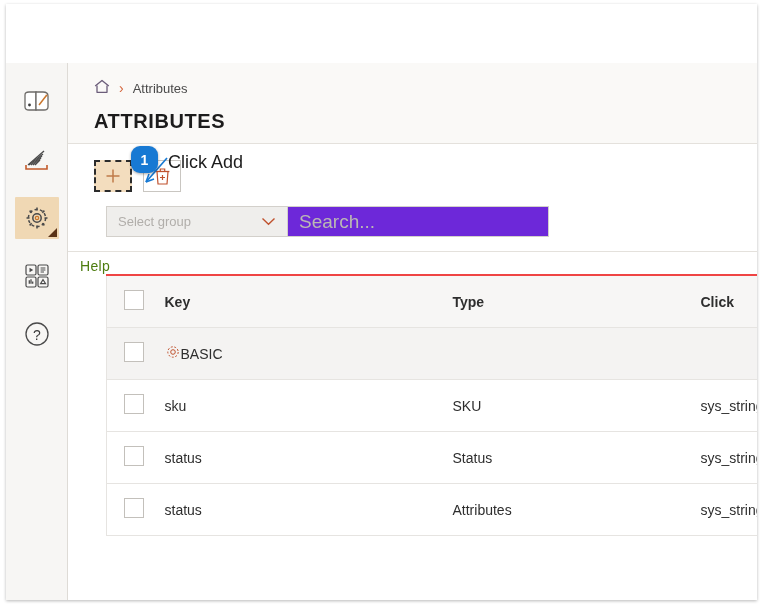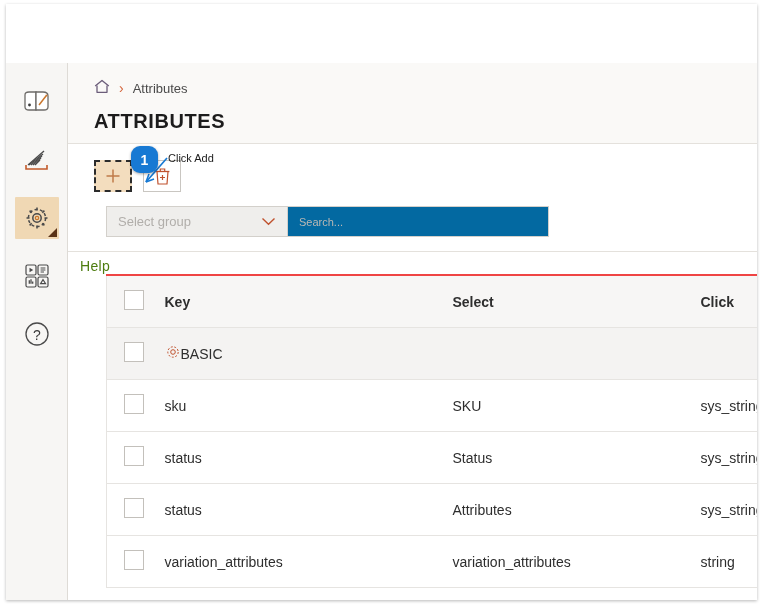--- a/index.html
+++ b/index.html
@@ -155,34 +155,34 @@
     padding: 0 11px;
     font-size: 13px;
     color: #b1aeaa;
   }
   .searchbox {
     flex: 1;
     height: 31px;
     box-sizing: border-box;
     border: 1px solid #d3d0cb;
     border-left: none;
-    background: #0369a1;
+    background: #6d28d9;
     display: flex;
     align-items: center;
     padding: 1px 11px;
-    font-size: 11px;
+    font-size: 19px;
     color: #bbb8b4;
   }
 
   
   .callout-label {
     position: absolute;
     left: 100px;
     top: 8px;
-    font-size: 11px;
+    font-size: 18px;
     color: #1c1c1c;
     white-space: nowrap;
   }
   .callout-badge {
     position: absolute;
     left: 63px;
     top: 2px;
     width: 27px;
     height: 27px;
     border-radius: 9px;
@@ -414,21 +414,21 @@
               <col class="col-key">
               <col class="col-lbl">
               <col class="col-typ">
           </colgroup>
           <thead>
             <tr>
               <th class="cbcell">
                 <span class="cbox"></span>
               </th>
               <th>Key</th>
-              <th>Select</th>
+              <th>Type</th>
               <th>Click</th>
             </tr>
           </thead>
           <tbody>
             <tr class="grouprow">
               <td class="cbcell">
                 <span class="cbox"></span>
               </td>
               <td colspan="3">
                 <span class="groupcell">
@@ -456,25 +456,19 @@
               <td class="txt-key">status</td>
               <td>Status</td>
               <td>sys_string</td>
             </tr>
             <tr>
               <td class="cbcell"><span class="cbox"></span></td>
               <td class="txt-key">status</td>
               <td>Attributes</td>
               <td>sys_string</td>
             </tr>
-            <tr>
-              <td class="cbcell"><span class="cbox"></span></td>
-              <td class="txt-key">variation_attributes</td>
-              <td>variation_attributes</td>
-              <td>string</td>
-            </tr>
           </tbody>
         </table>
       </div>
 
     </div>
   </div>
 </div>
 
 </body></html>

